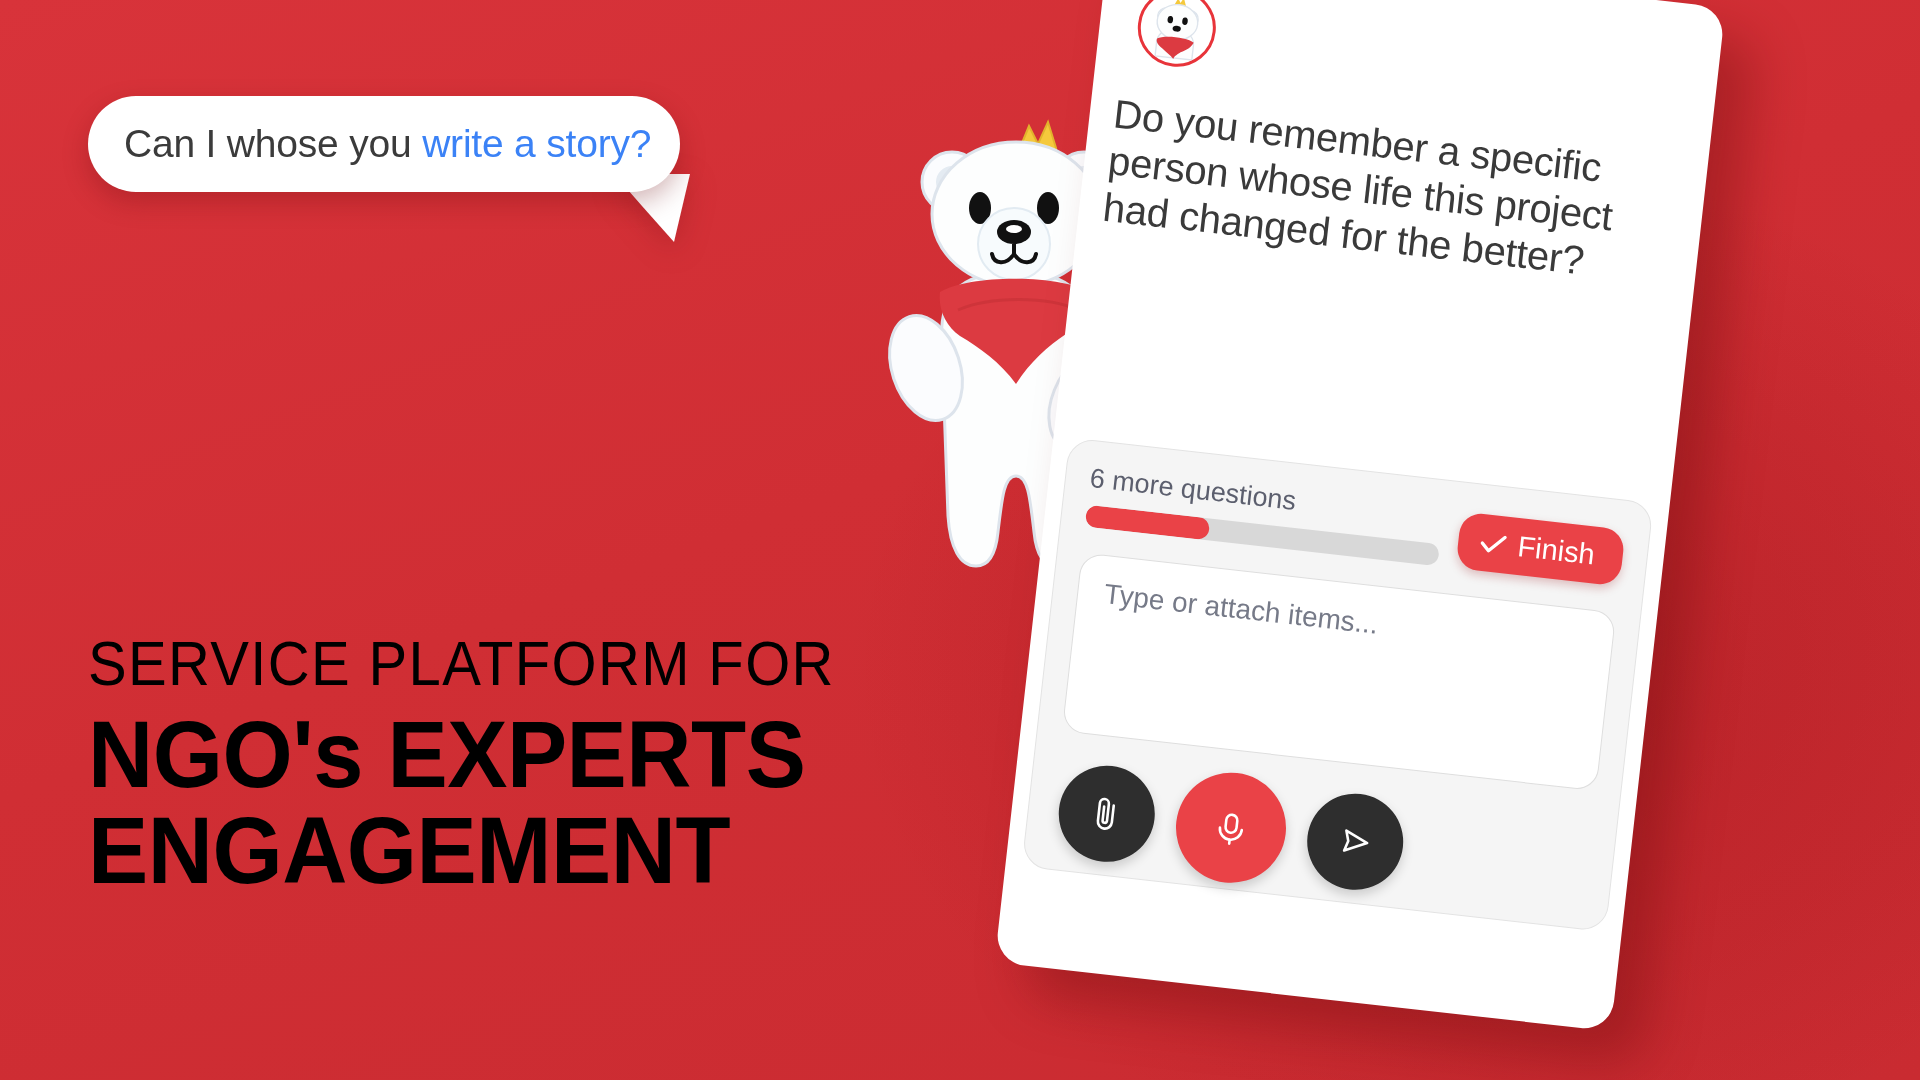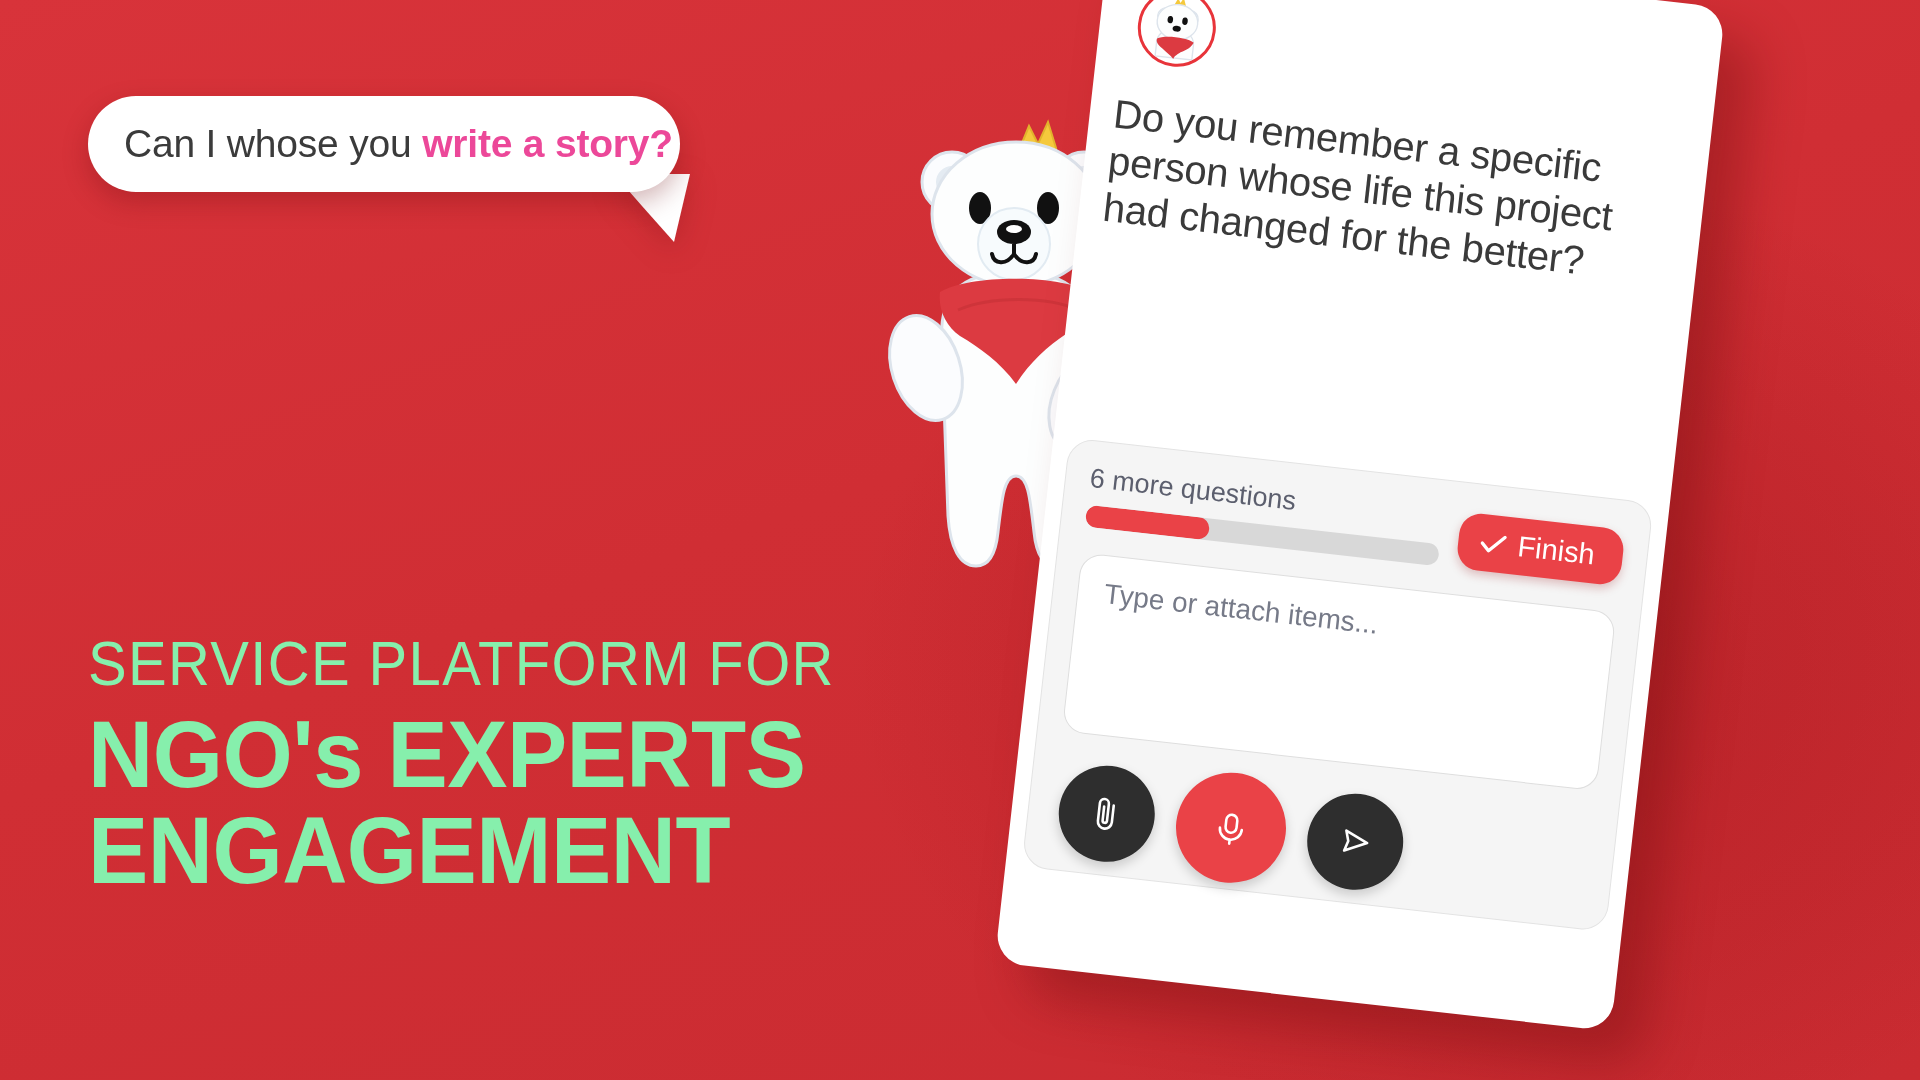--- a/index.html
+++ b/index.html
@@ -39,39 +39,39 @@
     align-items: center;
     padding-left: 36px;
     z-index: 6;
   }
   #speech-bubble .bubble-text {
     font-size: 39px;
     color: #3b3b3b;
     letter-spacing: -0.2px;
     white-space: nowrap;
   }
-  #speech-bubble .bubble-text b { font-weight: 700; color: #ec4899; }
+  #speech-bubble .bubble-text b { font-weight: 400; color: #3b82f6; }
 
   .bubble-tail {
     position: absolute;
     left: 612px;
     top: 172px;
     width: 90px;
     height: 72px;
     z-index: 5;
     filter: drop-shadow(0 9px 14px rgba(110,12,16,0.26));
   }
 
   
   #headline {
     position: absolute;
     left: 88px;
     top: 632px;
     z-index: 6;
-    color: #86efac;
+    color: #000000;
   }
   #headline .line-sub {
     font-size: 63px;
     font-weight: 400;
     letter-spacing: 1.5px;
     line-height: 1;
     transform: scaleX(0.92);
     transform-origin: left center;
     font-family: "Liberation Sans Narrow", "Liberation Sans", sans-serif;
   }

